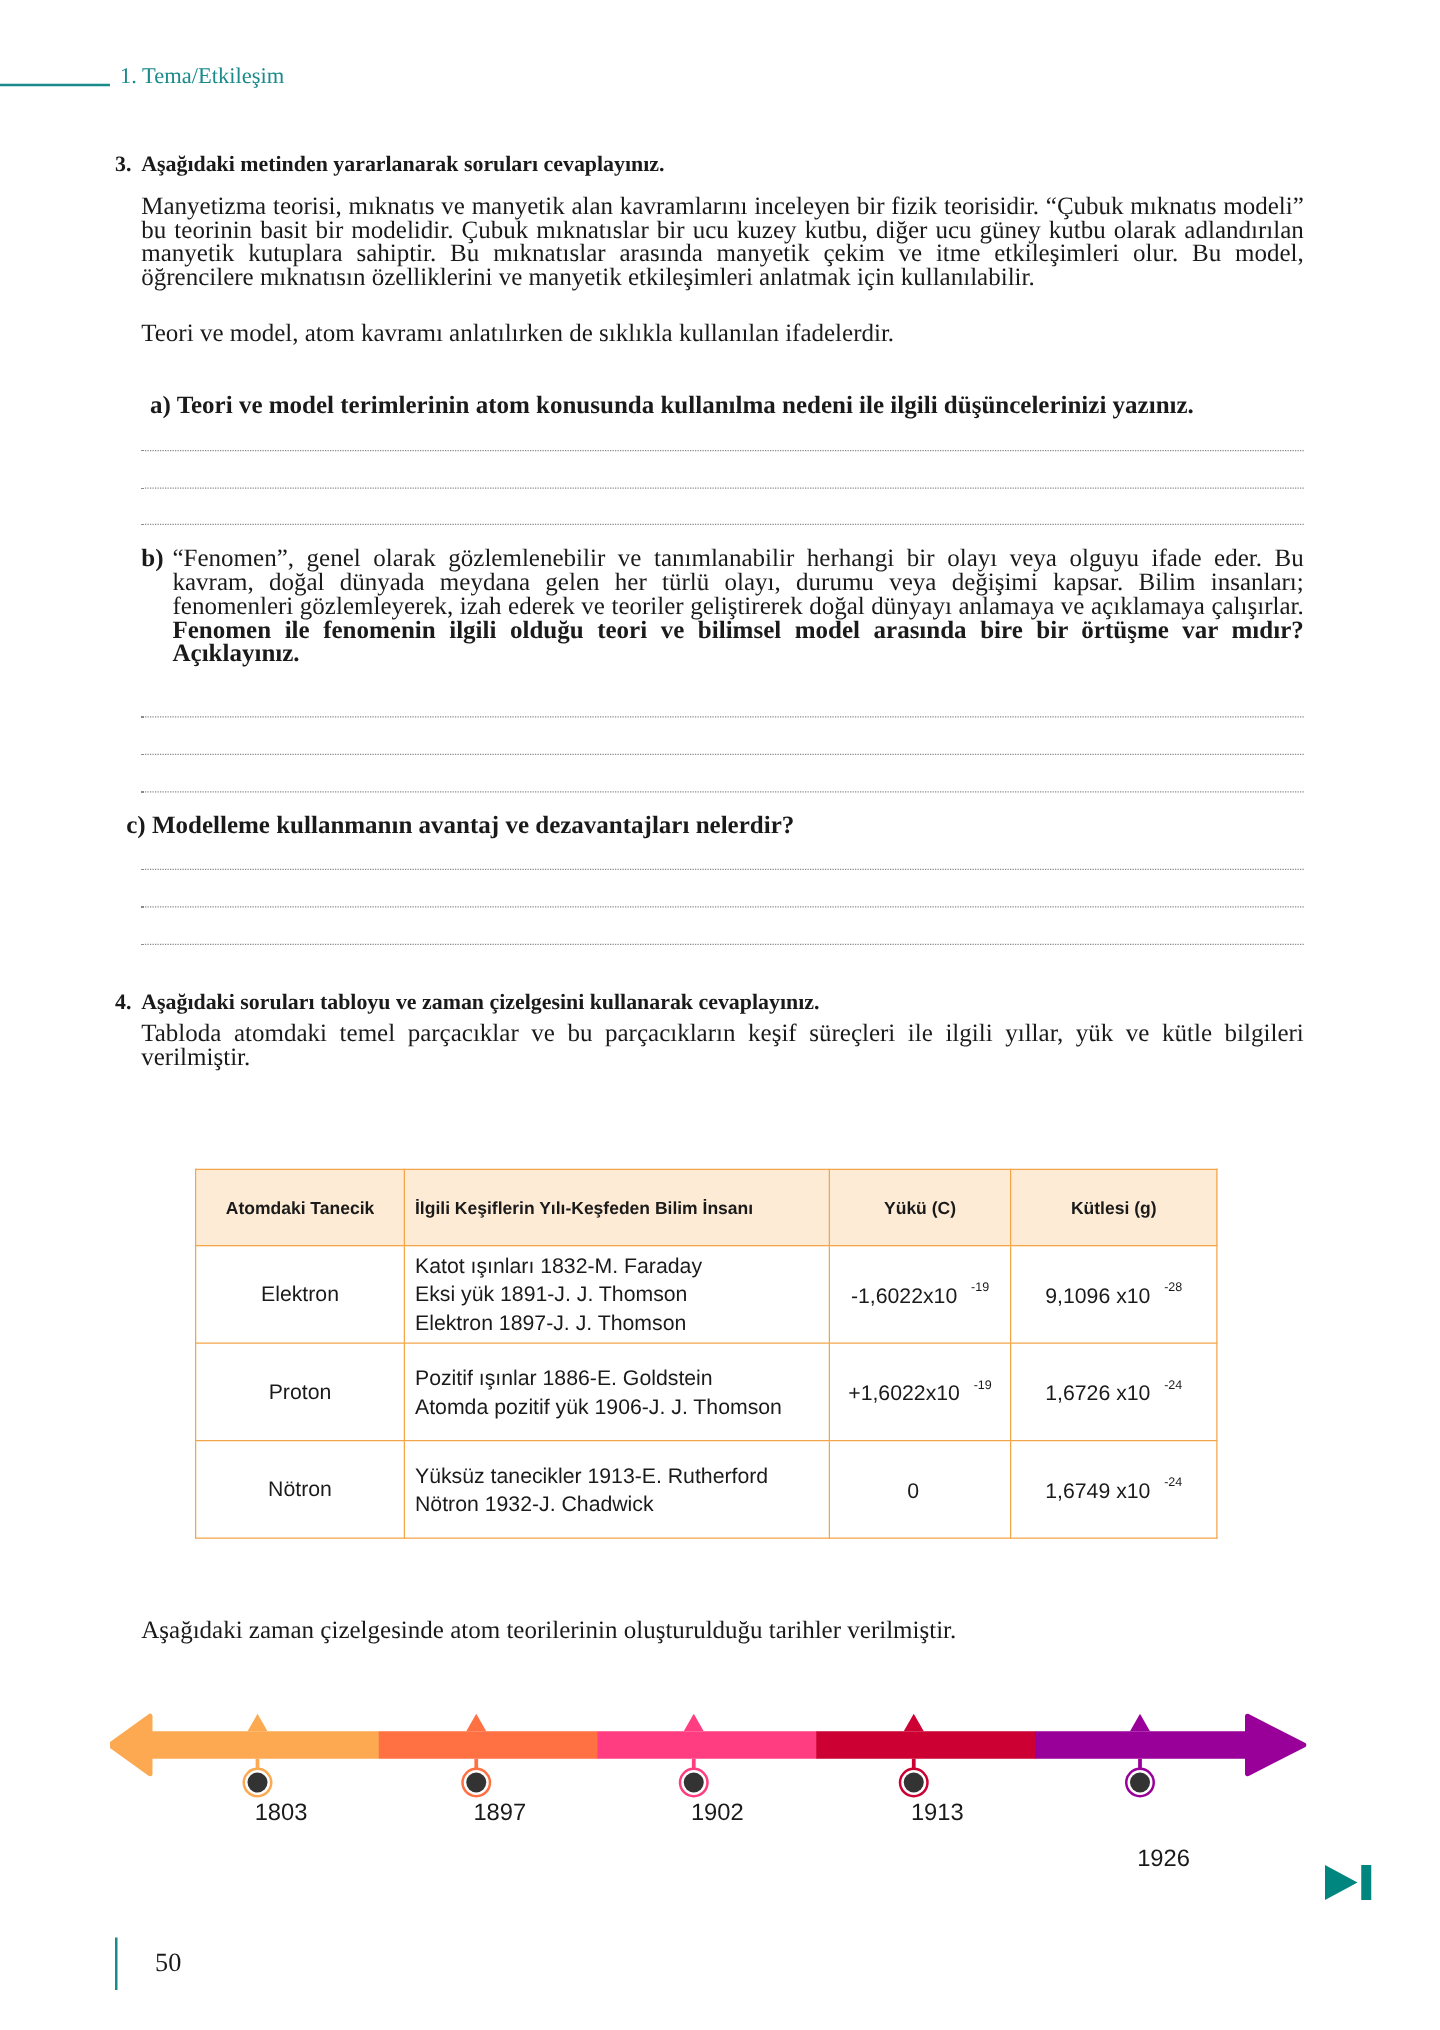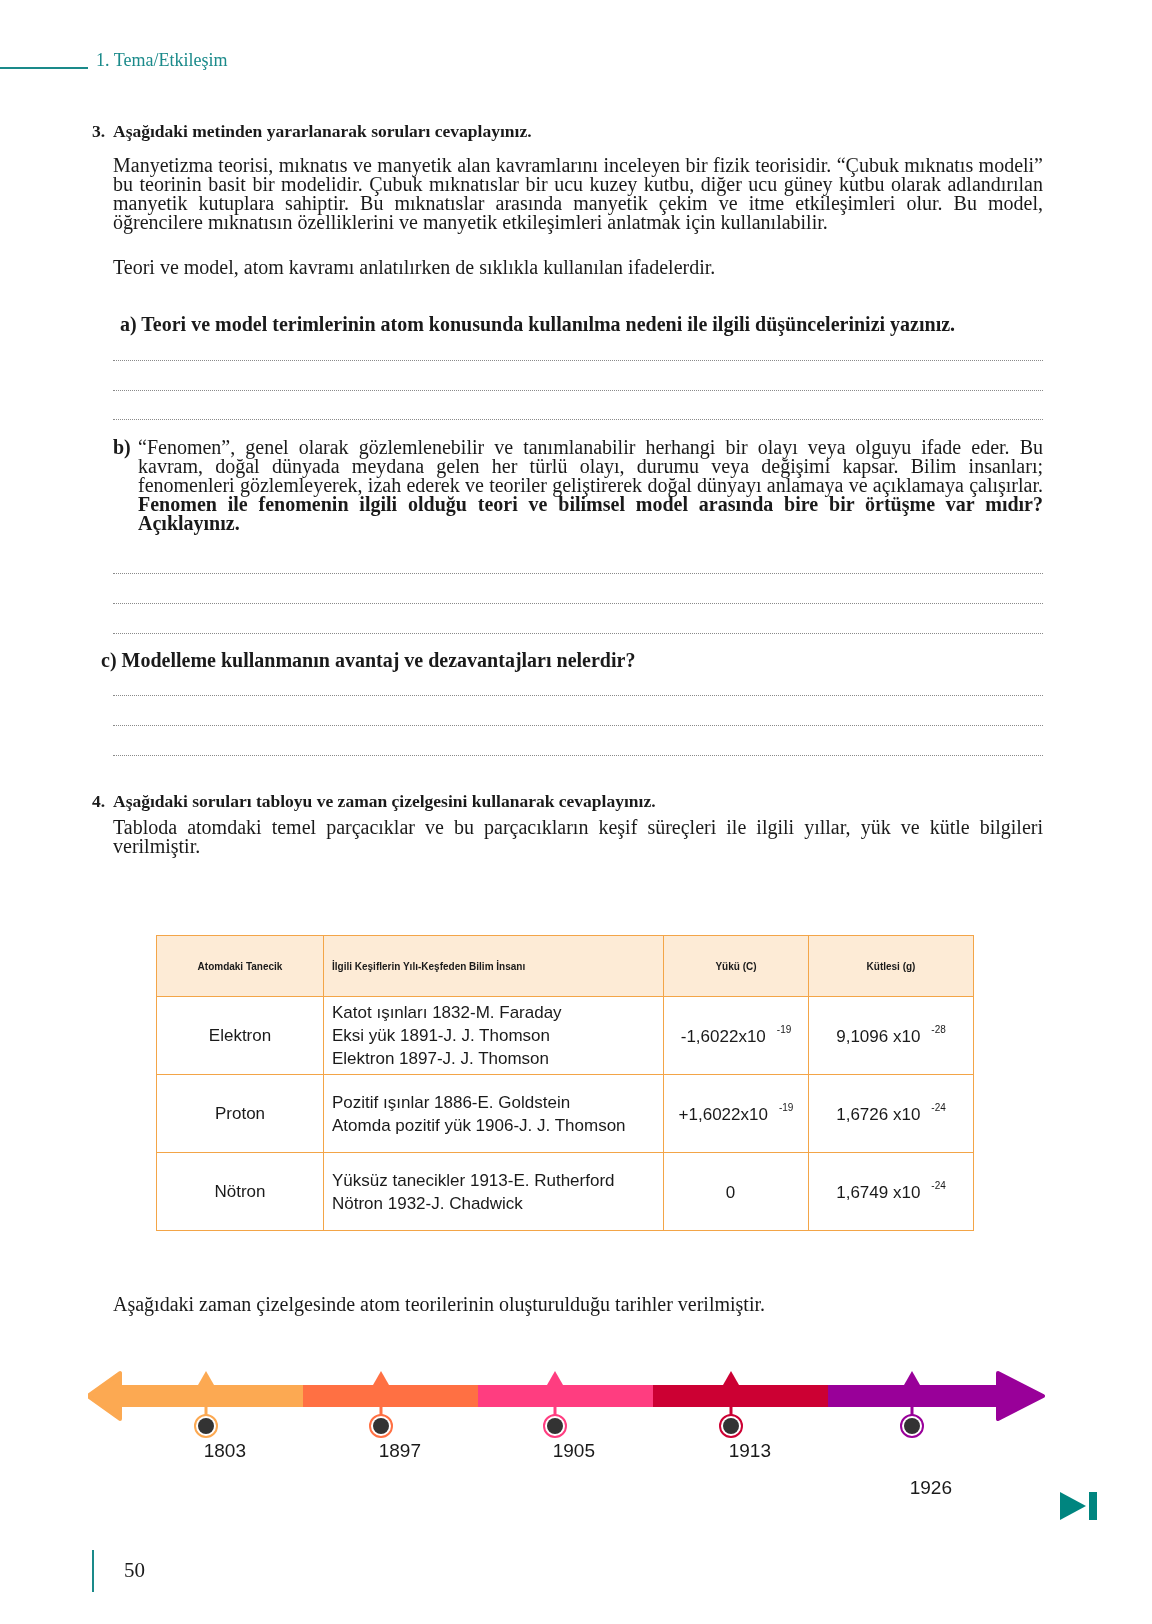--- a/index.html
+++ b/index.html
@@ -8,21 +8,21 @@
   .abs { position:absolute; }
   .header-line { left:0; top:67px; width:88px; height:2px; background:#1a8a8a; }
   .header-title { left:96px; top:50px; font-family:"Liberation Serif",serif; font-size:18px; color:#1a8a8a; }
   .q-title { font-family:"Liberation Serif",serif; font-weight:bold; font-size:17.5px; }
   .para { font-family:Liberation Serif, serif; font-size:20px; line-height:19px; text-align:justify; }
   .para b { font-weight:bold; }
   .dots { height:0; border-top:1.5px dotted #8a8a8a; left:113px; width:930px; }
   table.data { position:absolute; left:156px; top:935px; width:818px; border-collapse:collapse;
                font-family:"Liberation Sans",sans-serif; font-size:17px; color:#1a1a1a; }
   table.data th, table.data td { border:1.5px solid #f3a548; }
-  table.data th { background:#fdebd6; font-weight:bold; font-size:10px; height:58px; text-align:center; }
+  table.data th { background:#fdebd6; font-weight:bold; font-size:14px; height:58px; text-align:center; }
   table.data th.left { text-align:left; padding-left:8px; }
   table.data td { height:75px; text-align:center; }
   table.data td.disc { text-align:left; padding-left:8px; line-height:23px; }
   table.data td.disc div { white-space:nowrap; }
   sup { font-size:10px; vertical-align:9px;margin-left:11px; }
   .timeline { left:88px; top:1355px; width:960px; height:120px; }
   .year { font-family:"Liberation Sans",sans-serif; font-size:19px; position:absolute; top:1440px; width:80px; text-align:right; }
   .page-bar { left:92px; top:1550px; width:2px; height:42px; background:#1a8a8a; }
   .page-num { left:104px; top:1558px; font-family:"Liberation Serif",serif; font-size:21px;margin-left:20px; }
   .next-btn { left:1060px; top:1490px; width:40px; height:32px; cursor:pointer; }
@@ -140,21 +140,21 @@
       <circle cx="643" cy="71" r="8" fill="#333"></circle>
       <polygon points="816,30 824,16 832,30" fill="#990099"></polygon>
       <line x1="824" y1="52" x2="824" y2="60" stroke="#990099" stroke-width="3"></line>
       <circle cx="824" cy="71" r="11" fill="#fff" stroke="#990099" stroke-width="2"></circle>
       <circle cx="824" cy="71" r="8" fill="#333"></circle>
     </g>
 </svg>
 <div id="tl-years">
     <div class="year" style="left: 166px;">1803</div>
     <div class="year" style="left: 341px;">1897</div>
-    <div class="year" style="left: 515px;">1905</div>
+    <div class="year" style="left: 515px;">1902</div>
     <div class="year" style="left: 691px;">1913</div>
     <div class="year" style="left: 872px; margin-top: 37px;">1926</div>
   </div>
 
 <div class="abs page-bar"></div>
 <div class="abs page-num">50</div>
 
 <div class="abs next-btn">
   <svg width="40" height="32" viewBox="0 0 40 32">
     <polygon points="0,2 26,16 0,30" fill="#00857f"></polygon>

